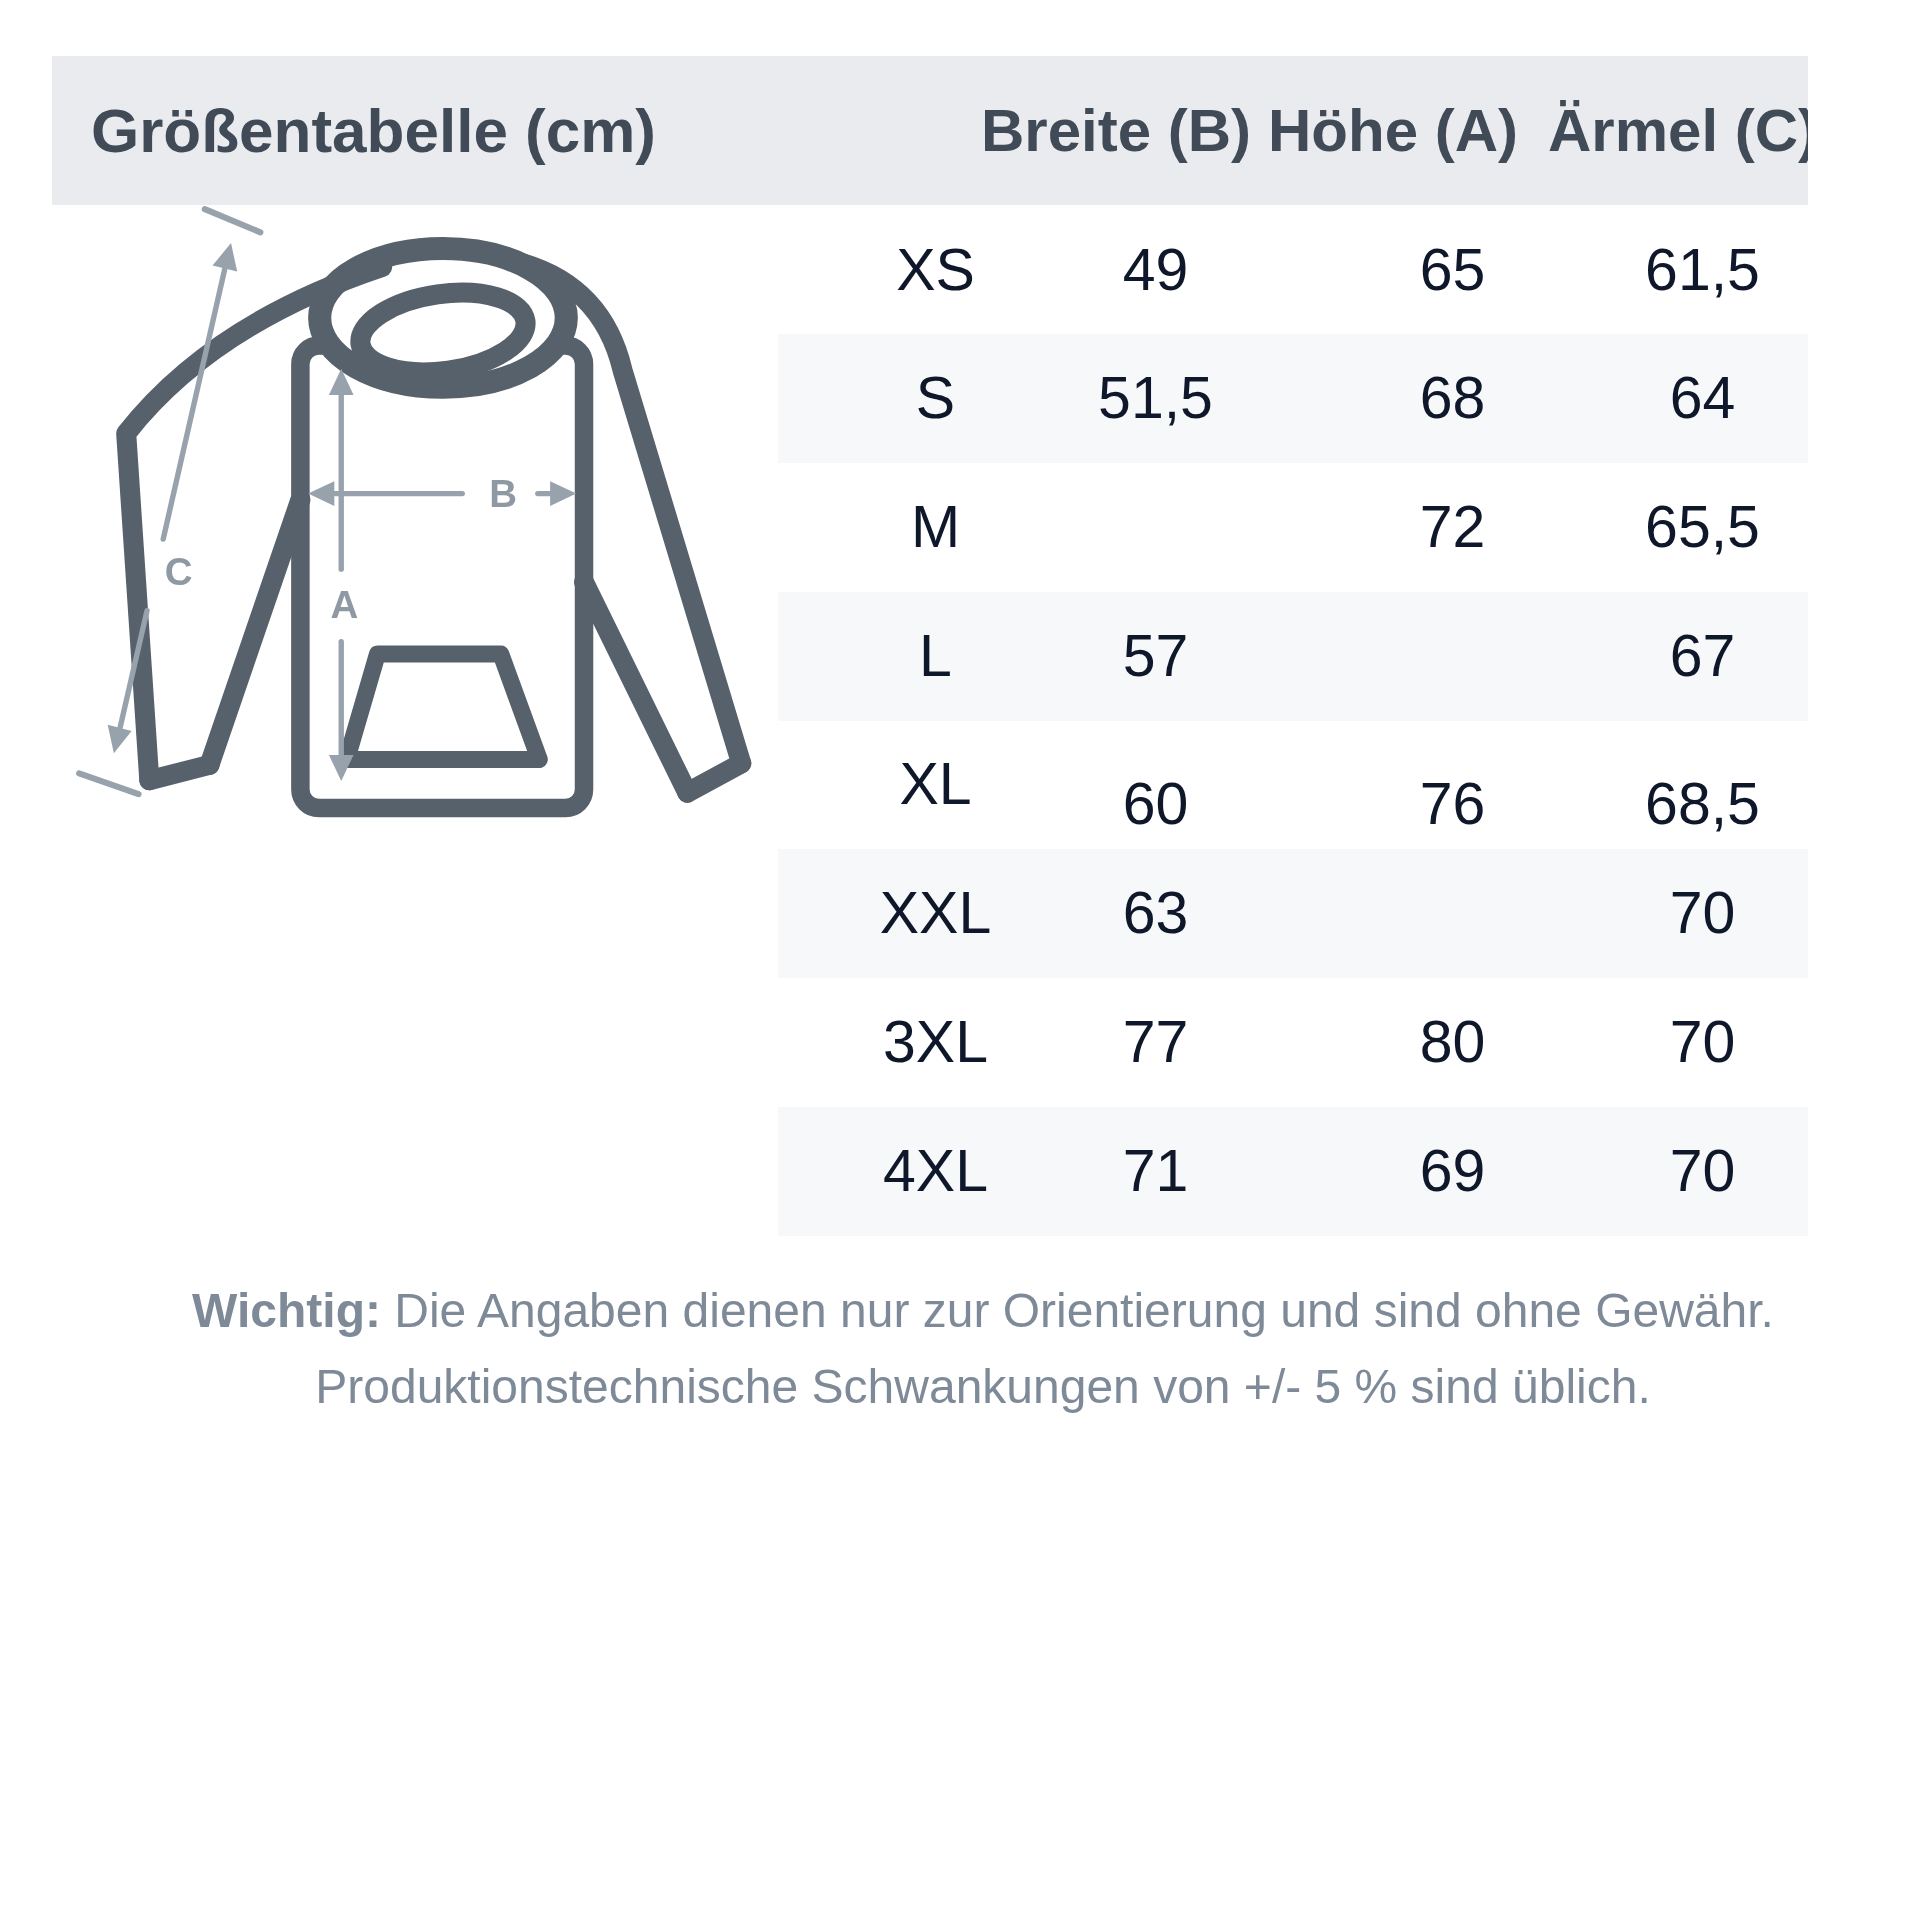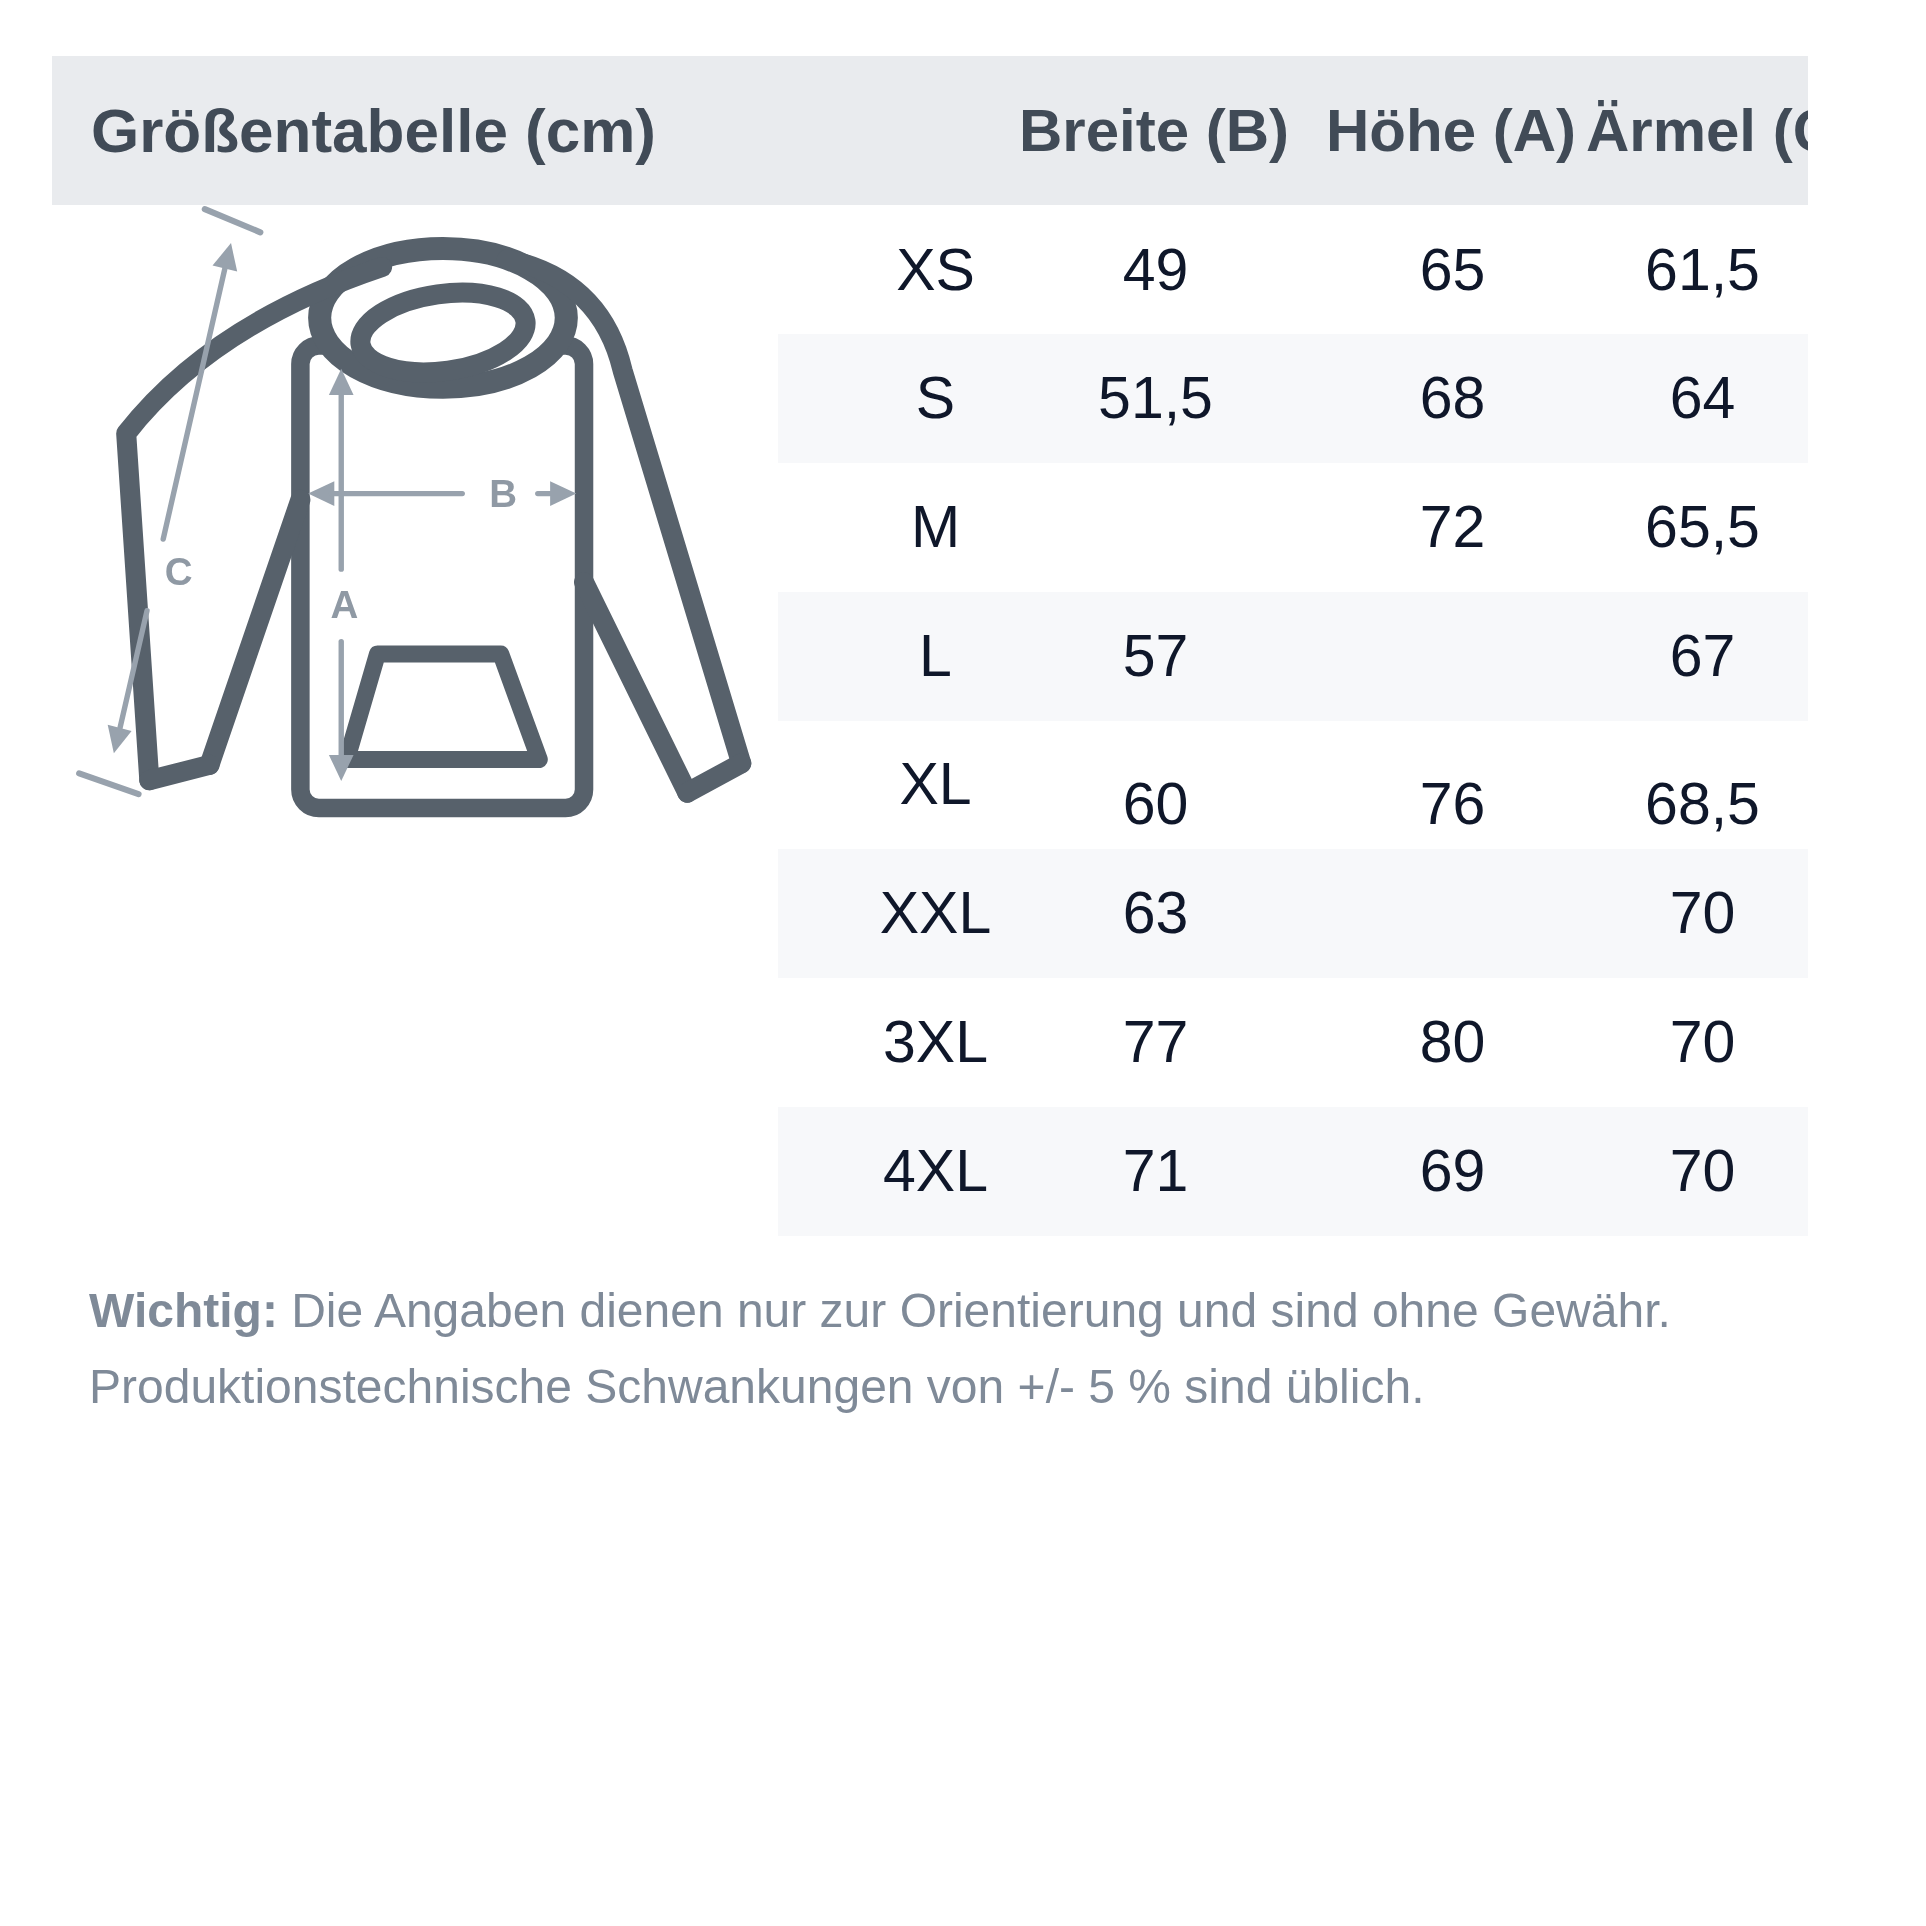--- a/index.html
+++ b/index.html
@@ -11,41 +11,41 @@
   .header-bar{
     position:absolute;left:52px;top:56px;width:1832px;height:149px;
     background:#e9ebee;
   }
   .title{
     position:absolute;left:39px;top:0;height:149px;line-height:149px;
     font-size:62px;font-weight:bold;color:#414b57;white-space:nowrap;
   }
   .hcell{
     position:absolute;top:0;height:149px;line-height:149px;width:308px;
-    text-align:right;font-size:60px;font-weight:bold;color:#414b57;white-space:nowrap;
+    text-align:left;font-size:60px;font-weight:bold;color:#414b57;white-space:nowrap;
   }
   .hc-b{left:929px}
   .hc-a{left:1216px}
   .hc-c{left:1496px}
   
   .row{position:absolute;left:778px;width:1105px;height:129px;}
   .row.alt{background:#f7f8fa;}
   .cell{
     position:absolute;top:0;width:231px;height:129px;line-height:129px;
     text-align:center;font-size:59px;color:#0f172a;white-space:nowrap;
   }
   .c0{left:42px}
   .c1{left:262px}
   .c2{left:559px}
   .c3{left:809px}
   .row-xl .c1,.row-xl .c2,.row-xl .c3{transform:translateY(20px);}
   
   .note{
     position:absolute;left:89px;top:1273px;width:1788px;
-    font-size:48px;line-height:76px;color:#7f8a98;
+    font-size:48px;line-height:76px;color:#7f8a98;text-align:center;
   }
   .note b{font-weight:bold;color:#7f8a98;}
   
   .diagram{position:absolute;left:46px;top:193px;width:740px;height:817px;}
   text.dim{font-family:"Liberation Sans","DejaVu Sans",sans-serif;font-size:50px;font-weight:600;fill:#8f99a4;}
 </style>
 </head>
 <body>
 
 <div id="canvas">

